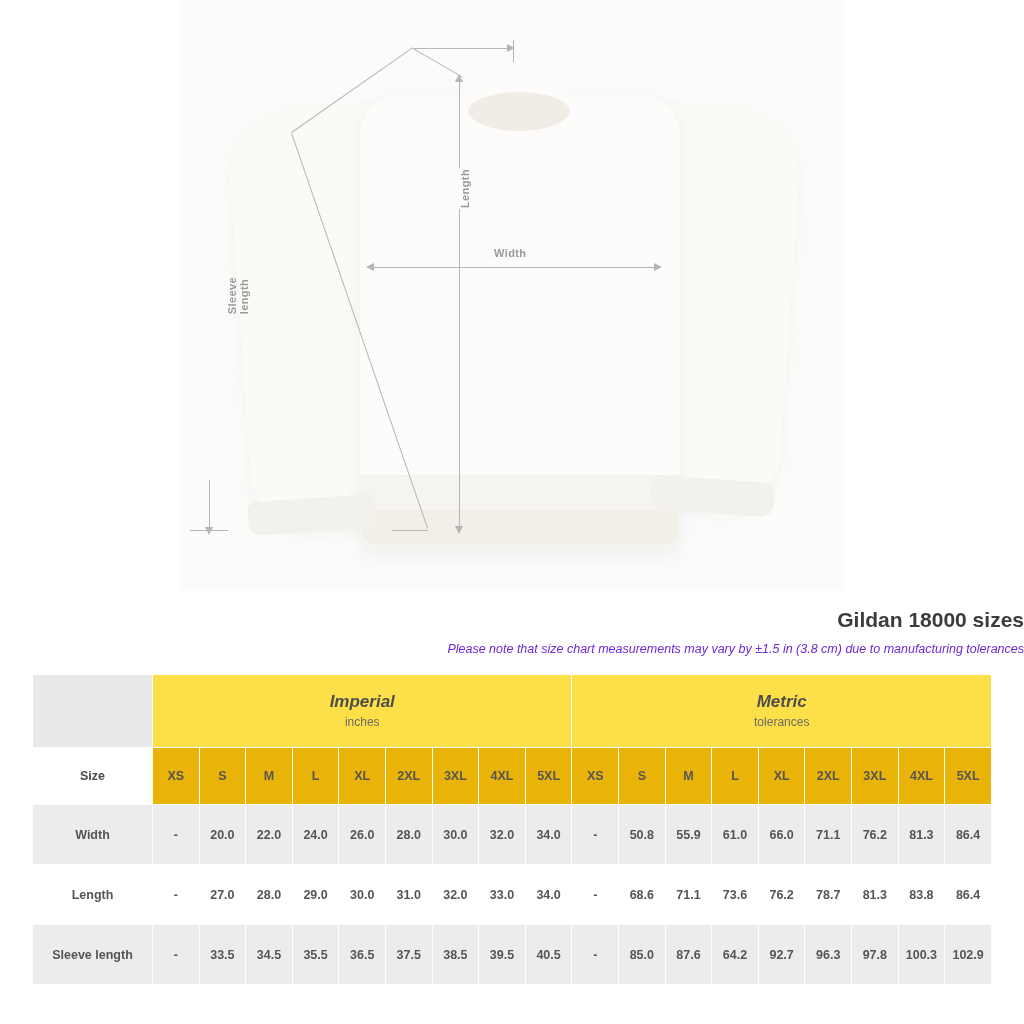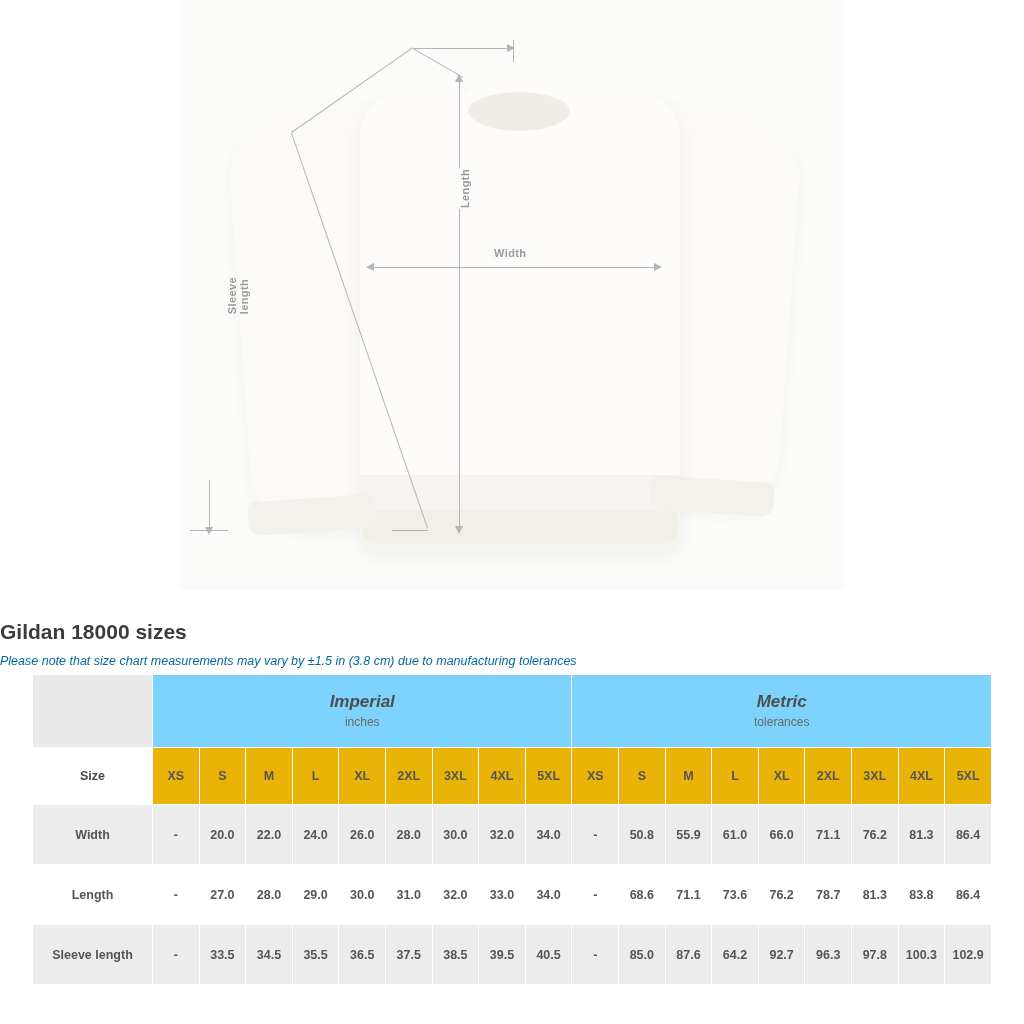--- a/index.html
+++ b/index.html
@@ -207,33 +207,33 @@
   .label-sleeve {
     left: 222px;
     top: 276px;
     writing-mode: vertical-rl;
     transform: rotate(180deg);
     background: transparent;
   }
 
   
   .title-block {
-    text-align: left;
-    margin-top: 30px;
+    text-align: right;
+    margin-top: 18px;
   }
   .chart-title {
     font-size: 21px;
     font-weight: bold;
     color: #3c3c3c;
     margin: 0 0 10px 0;
   }
   .chart-note {
     font-size: 12.5px;
     font-style: italic;
-    color: #0369a1;
+    color: #6d28d9;
     margin: 0;
   }
 
   
   .table-wrap {
     position: absolute;
     left: 32px;
     top: 674px;
     width: 960px;
   }
@@ -243,21 +243,21 @@
     table-layout: fixed;
   }
   table.size-table td, table.size-table th {
     border: 1px solid #ffffff;
     text-align: center;
     font-size: 12.5px;
     color: #555555;
     padding: 0;
   }
   .unit-head {
-    background: #7dd3fc;
+    background: #fde047;
     height: 72px;
     vertical-align: middle;
   }
   .unit-head .unit-name {
     font-size: 17px;
     font-style: italic;
     font-weight: bold;
     color: #4e4e4e;
     display: block;
     line-height: 1.35;

